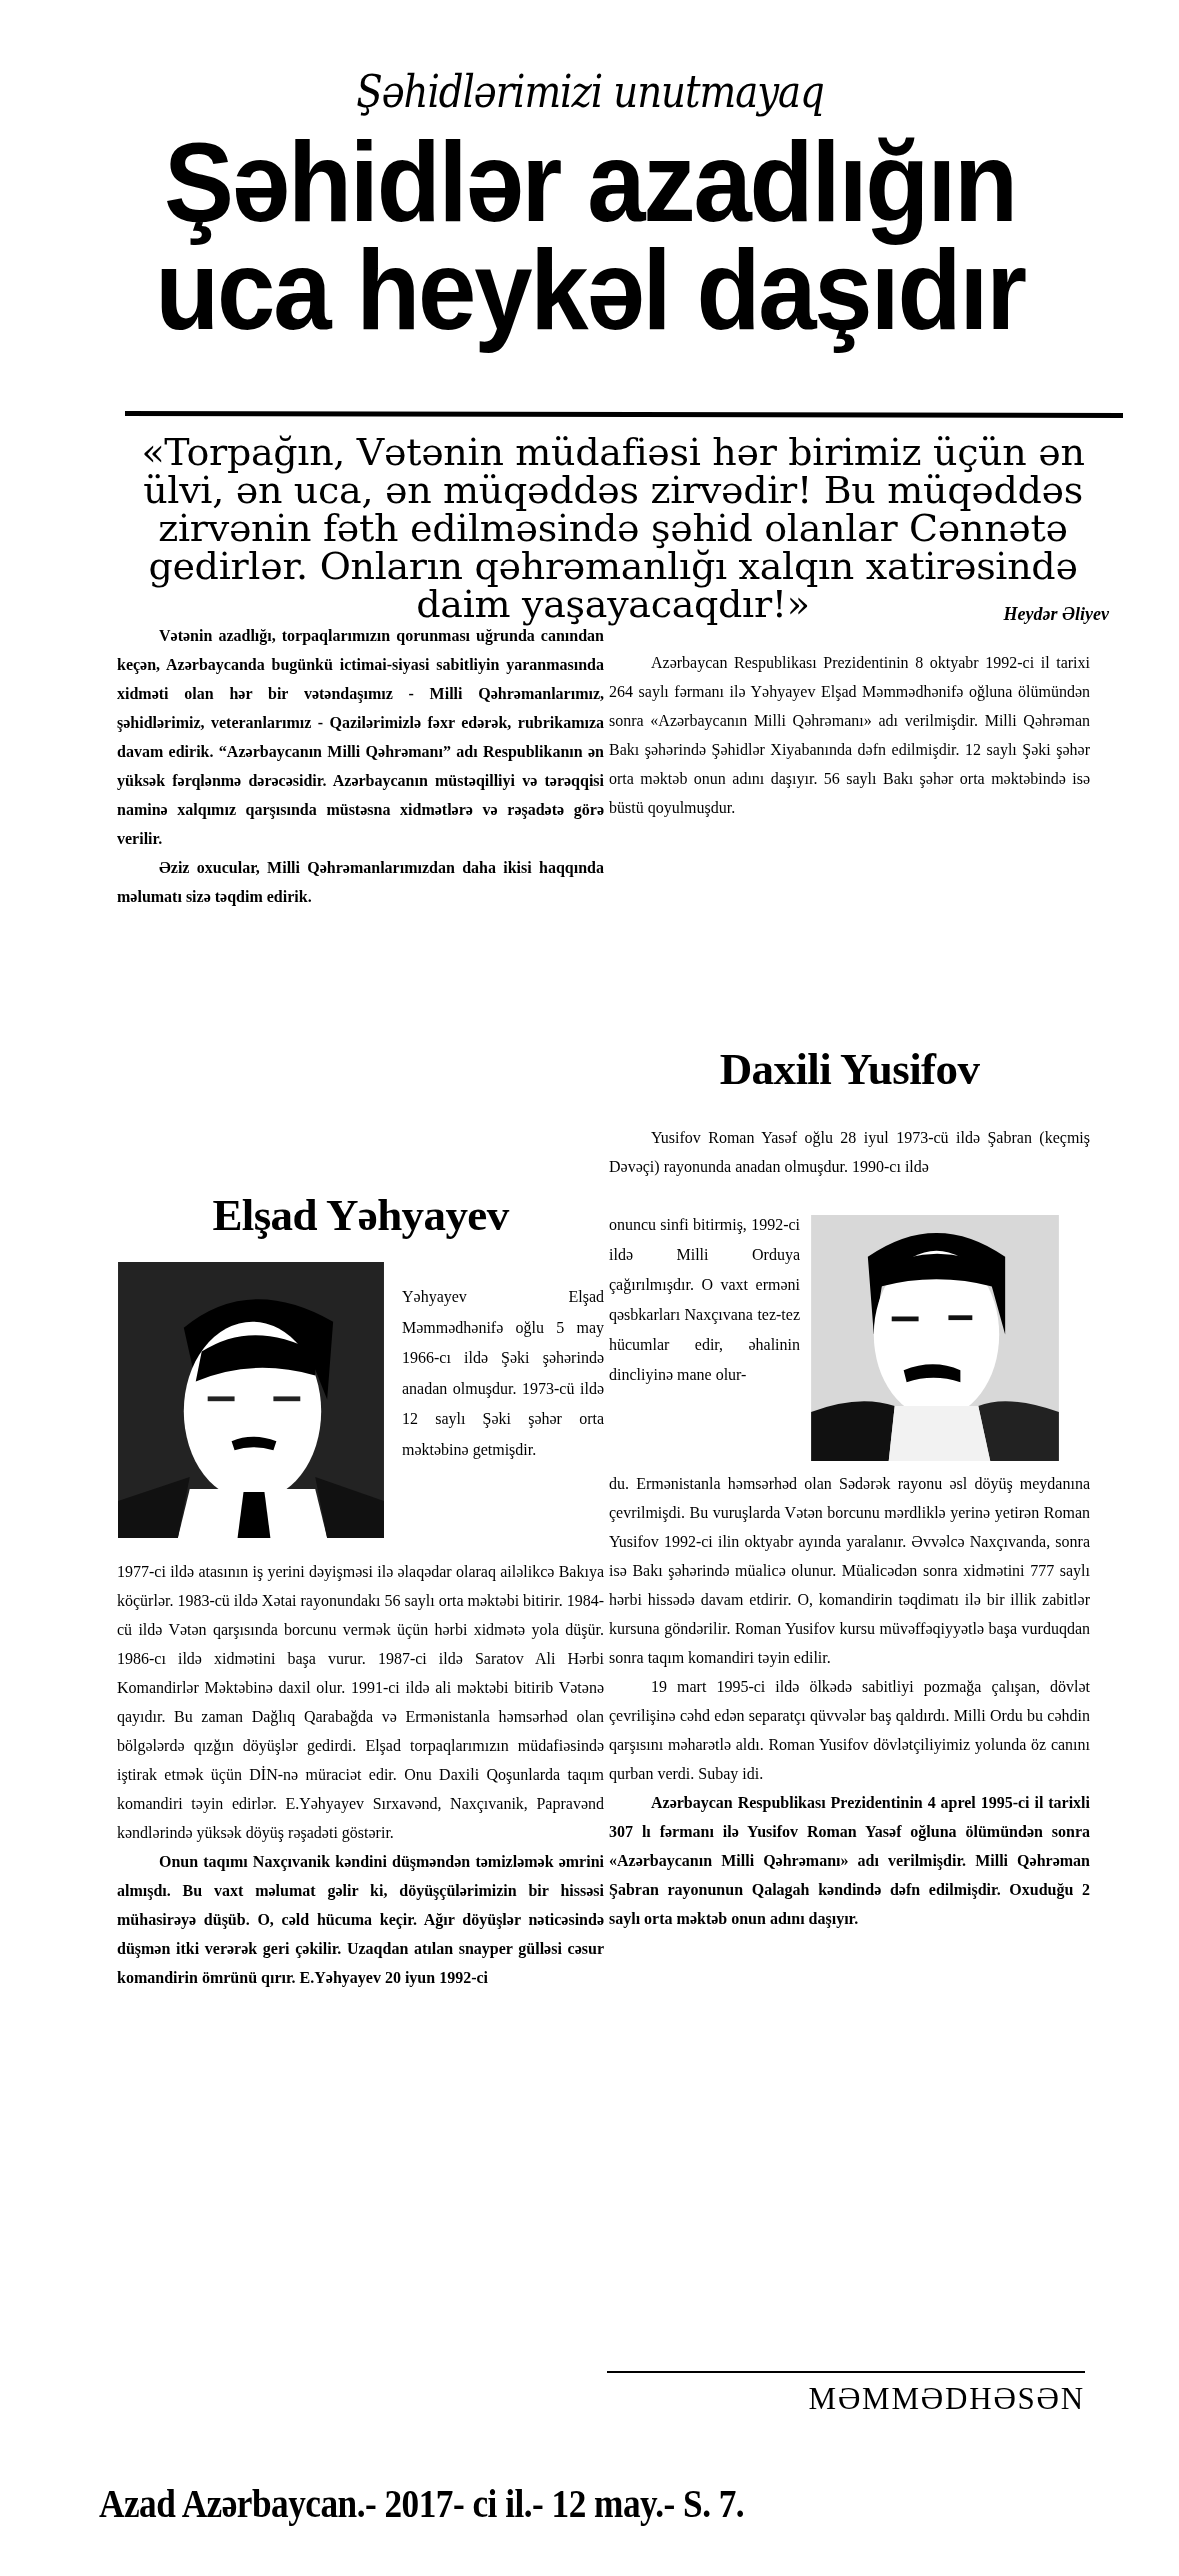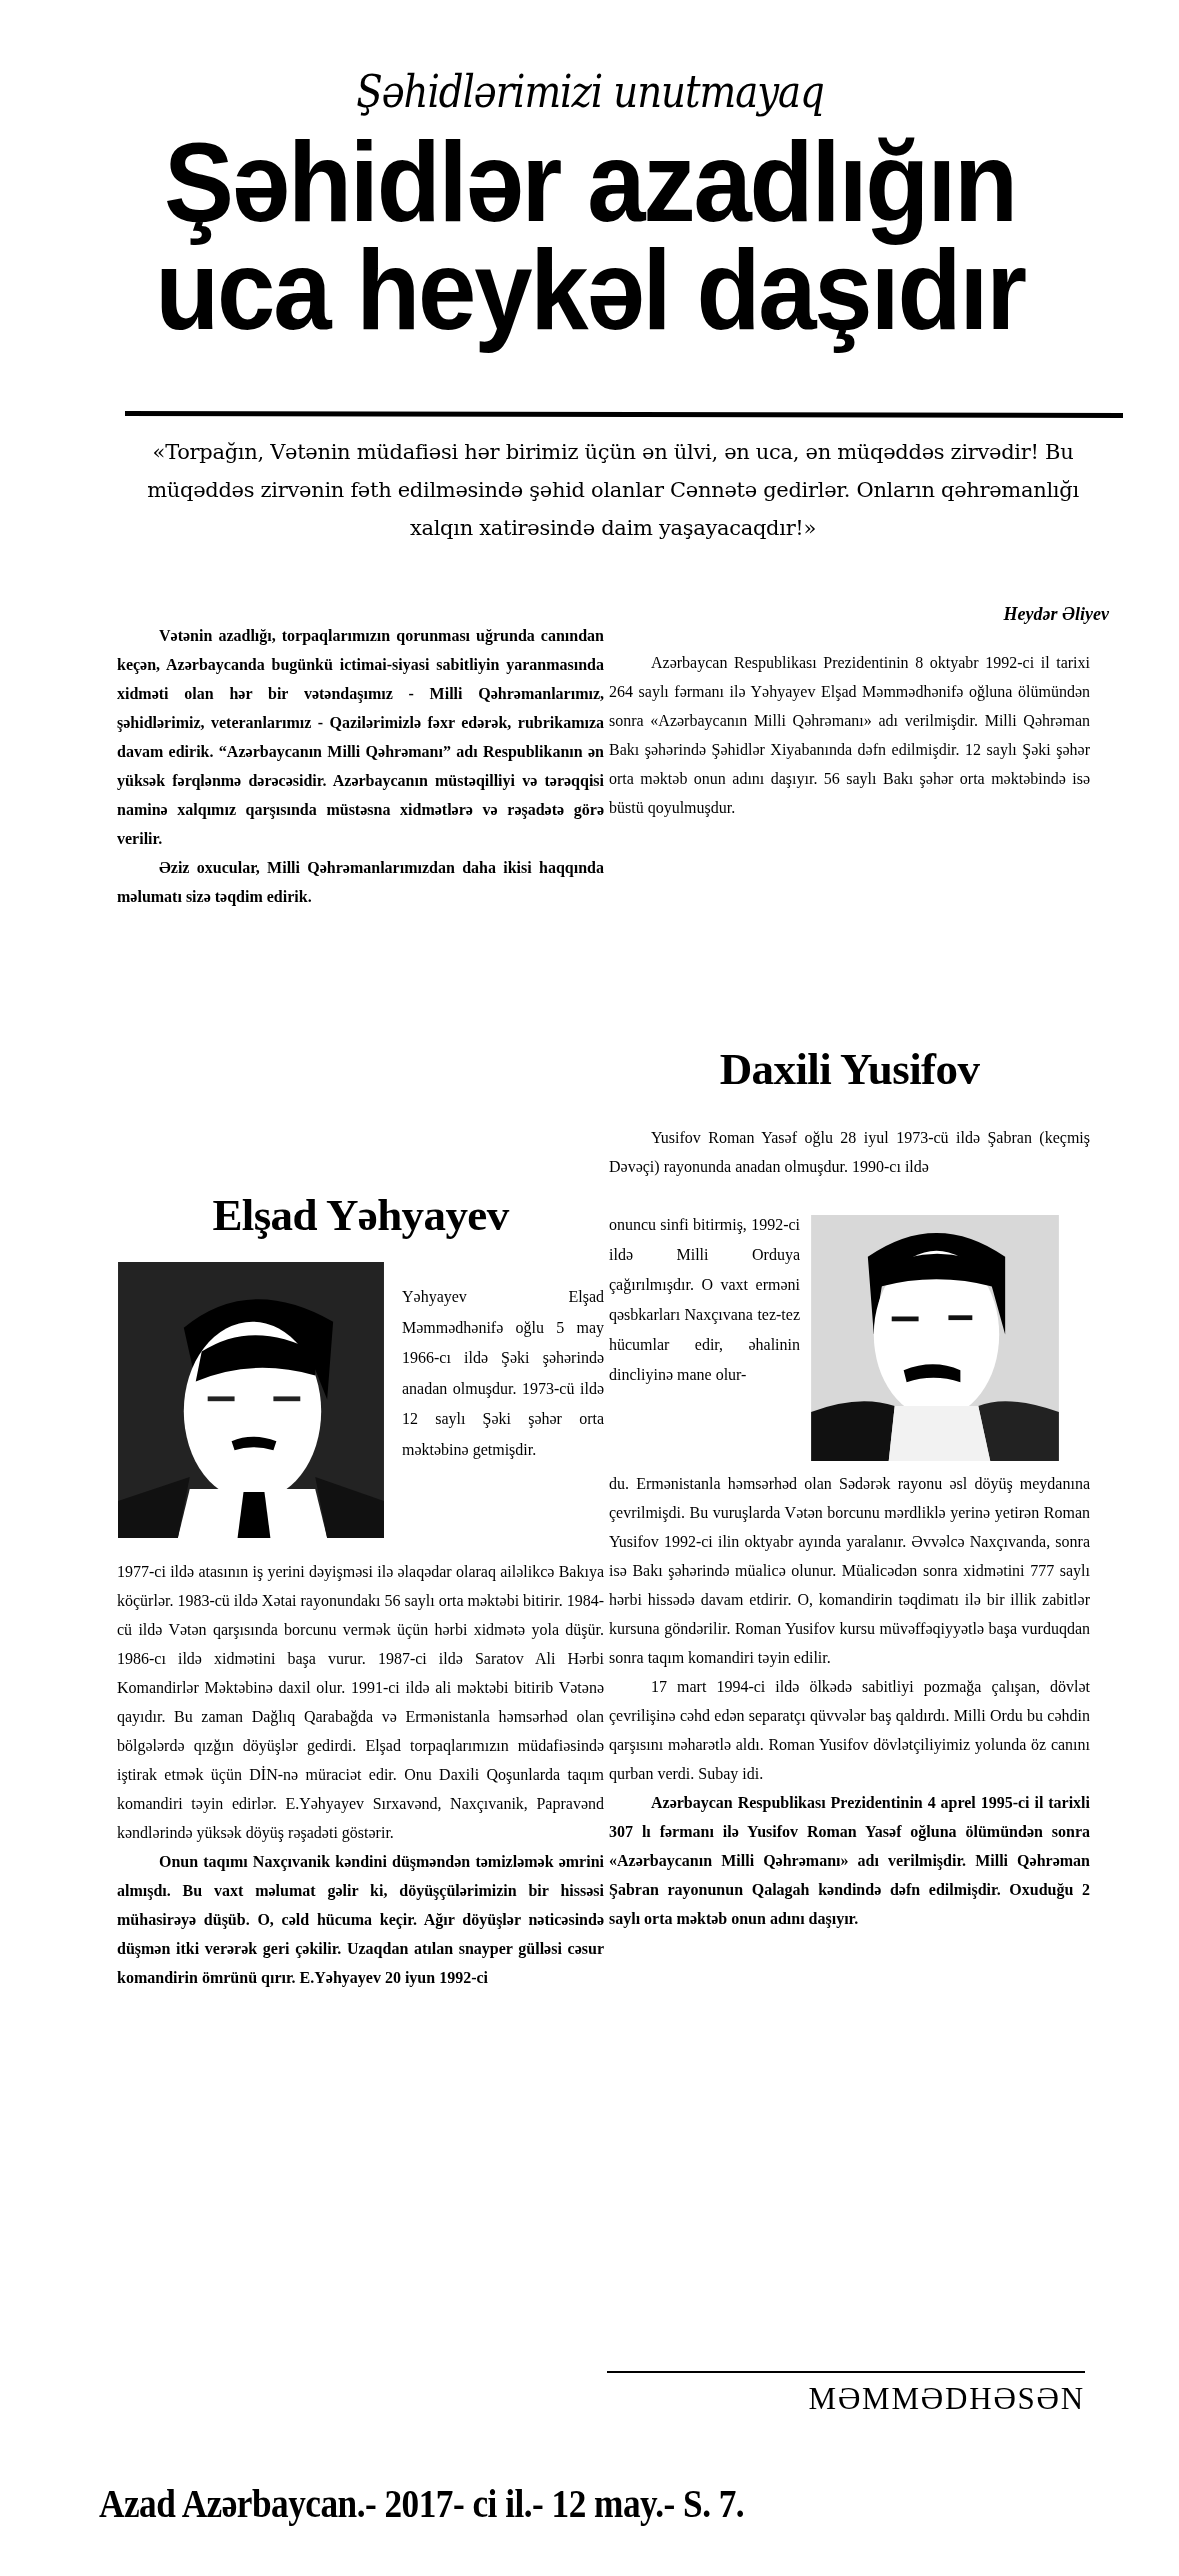--- a/index.html
+++ b/index.html
@@ -9,21 +9,21 @@
   .kicker { position: absolute; left: 0; width: 1180px; top: 66px; text-align: center;
     font-family: "DejaVu Serif", serif; font-style: italic; font-size: 44px; letter-spacing: -1.2px; transform: scaleX(0.88); }
   .headline { position: absolute; left: 0; width: 1180px; text-align: center;
     font-family: "Liberation Sans", "DejaVu Sans", sans-serif; font-weight: bold; font-size: 114px; letter-spacing: -2.4px;
     transform: scaleX(0.92); line-height: 1; }
   .headline.l1 { top: 125px; }
   .headline.l2 { top: 233px; }
   .top-rule { position: absolute; left: 125px; top: 412px; width: 998px; height: 5.4px; background: #000; transform: rotate(0.12deg); }
 
   .quote { position: absolute; left: 117px; width: 992px; top: 433px; text-align: center;
-    font-family: "DejaVu Serif", serif; font-size: 21px; line-height: 38px; letter-spacing: -0.3px; }
+    font-family: "DejaVu Serif", serif; font-size: 38px; line-height: 38px; letter-spacing: -0.3px; }
   .quote-author { position: absolute; left: 837px; top: 604px; font-family: "Liberation Serif", serif; font-style: italic;
     font-weight: bold; font-size: 18px; width: 272px; text-align: right; }
 
   .col { position: absolute; text-align: justify; hyphens: manual; }
   .col.left { left: 117px; width: 487px; }
   .col.right { left: 609px; width: 481px; }
   .para { font-size: 16px; line-height: 29px; text-indent: 0; }
   .para.bold { font-weight: bold; font-family: "Liberation Serif", serif; }
   .para .ind { display: inline-block; width: 42px; }
   .name-head { position: absolute; text-align: center; font-weight: bold; font-size: 45px; font-family: "Liberation Serif", serif; letter-spacing: -0.6px; }
@@ -106,21 +106,21 @@
     <rect x="230" y="168" width="40" height="8" fill="#111"></rect>
     <path d="M155 260 Q 205 240 250 260 L 250 280 Q 205 265 160 280 Z" fill="#000"></path>
     <path d="M0 330 Q 80 300 140 320 L 130 412 L 0 412 Z" fill="#111"></path>
     <path d="M415 330 Q 330 300 280 320 L 300 412 L 415 412 Z" fill="#222"></path>
     <path d="M140 320 L 280 320 L 300 412 L 130 412 Z" fill="#f2f2f2"></path>
   </svg>
 </div>
 
 <div class="col right" style="top:1469px;">
   <p class="para">du. Ermənistanla həmsərhəd olan Sədərək rayonu əsl döyüş meydanına çevrilmişdi. Bu vuruşlarda Vətən borcunu mərdliklə yerinə yetirən Roman Yusifov 1992-ci ilin oktyabr ayında yaralanır. Əvvəlcə Naxçıvanda, sonra isə Bakı şəhərində müalicə olunur. Müalicədən sonra xidmətini 777 saylı hərbi hissədə davam etdirir. O, komandirin təqdimatı ilə bir illik zabitlər kursuna göndərilir. Roman Yusifov kursu müvəffəqiyyətlə başa vurduqdan sonra taqım komandiri təyin edilir.</p>
-  <p class="para"><span class="ind"></span><span>17 mart 1994-ci ildə ölkədə sabitliyi pozmağa çalışan, dövlət çevrilişinə cəhd edən separatçı qüvvələr baş qaldırdı. Milli Ordu bu cəhdin qarşısını məharətlə aldı. Roman Yusifov dövlətçiliyimiz yolunda öz canını qurban verdi. Subay idi.</span></p>
+  <p class="para"><span class="ind"></span><span>19 mart 1995-ci ildə ölkədə sabitliyi pozmağa çalışan, dövlət çevrilişinə cəhd edən separatçı qüvvələr baş qaldırdı. Milli Ordu bu cəhdin qarşısını məharətlə aldı. Roman Yusifov dövlətçiliyimiz yolunda öz canını qurban verdi. Subay idi.</span></p>
   <p class="para bold"><span class="ind"></span><span>Azərbaycan Respublikası Prezidentinin 4 aprel 1995-ci il tarixli 307 lı fərmanı ilə Yusifov Roman Yasəf oğluna ölümündən sonra «Azərbaycanın Milli Qəhrəmanı» adı verilmişdir. Milli Qəhrəman Şabran rayonunun Qalagah kəndində dəfn edilmişdir. Oxuduğu 2 saylı orta məktəb onun adını daşıyır.</span></p>
 </div>
 
 <div class="signature-rule"></div>
 <div class="signature">MƏMMƏDHƏSƏN</div>
 
 <div class="footer">Azad Azərbaycan.- 2017- ci il.- 12 may.- S. 7.</div>
 
 
 </body></html>

